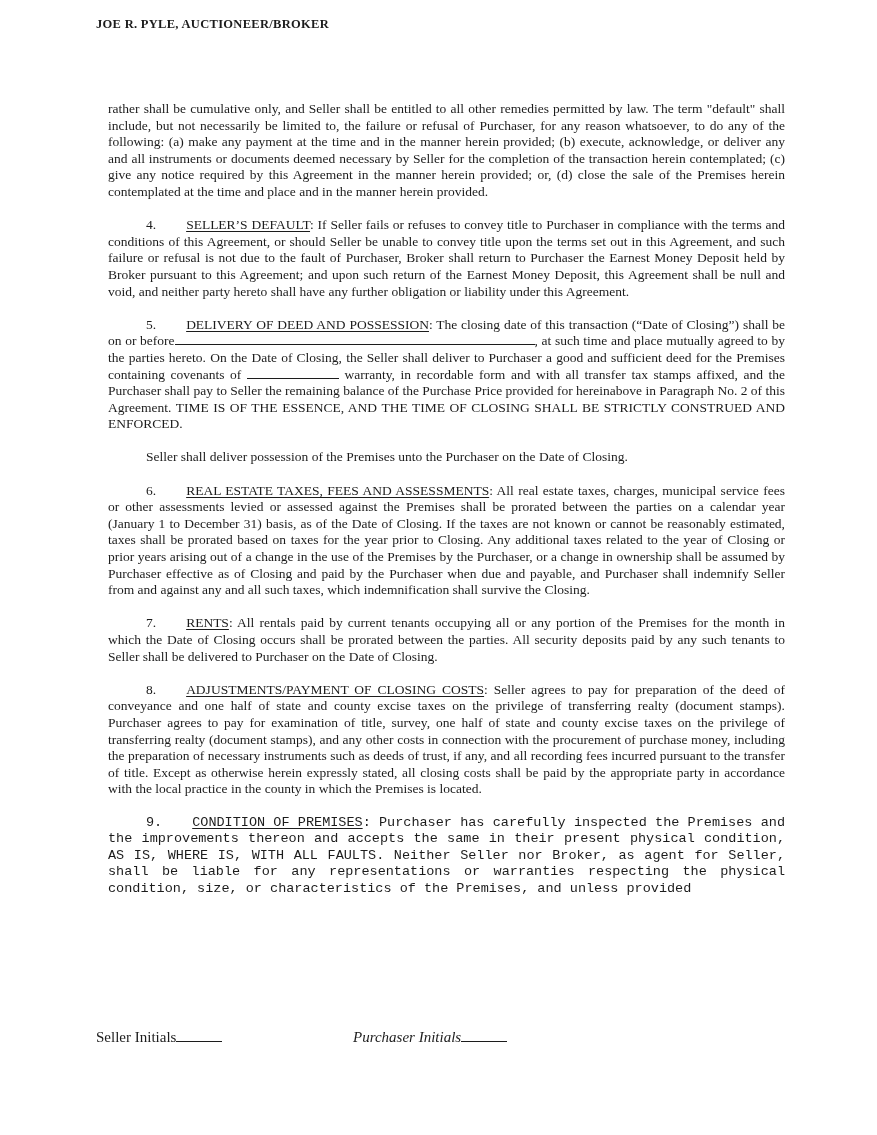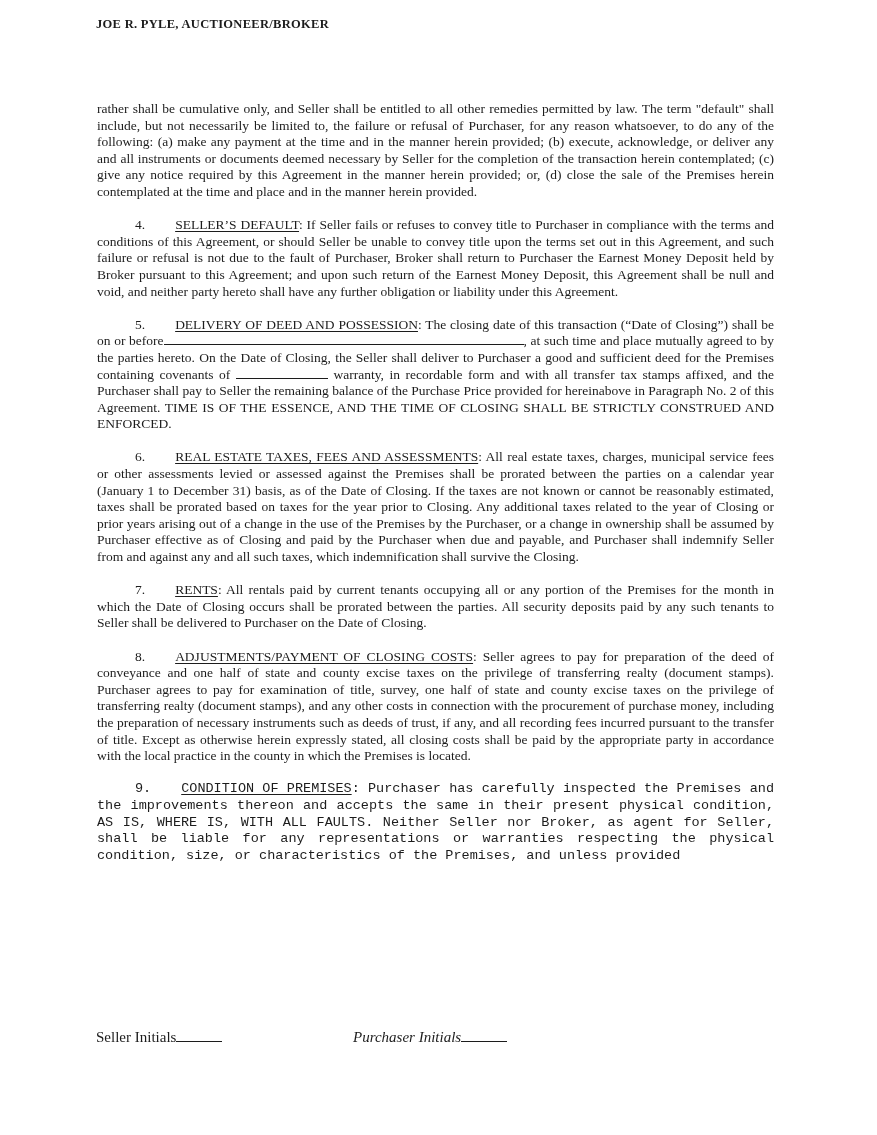--- a/index.html
+++ b/index.html
@@ -22,21 +22,21 @@
     top: 17px;
     left: 96px;
     font-size: 12.5px;
     font-weight: bold;
     letter-spacing: 0.3px;
     white-space: nowrap;
   }
   .doc-body {
     position: absolute;
     top: 101px;
-    left: 97px;
+    left: 108px;
     width: 677px;
     font-size: 13.5px;
     line-height: 16.6px;
     text-align: justify;
   }
   .para { margin: 0 0 16.6px 0; }
   .para:last-child { margin-bottom: 0; font-family: Liberation Mono, monospace; }
   .para.numbered, .para.indented { text-indent: 38px; }
   .pnum { }
   .ptab { display: inline-block; width: 30px; }
@@ -70,20 +70,21 @@
 
 <div class="page">
 
   <div class="doc-header">JOE R. PYLE, AUCTIONEER/BROKER</div>
 
   <div class="doc-body">
 
   <p class="para body"><span>rather shall be cumulative only, and Seller shall be entitled to all other remedies permitted by law. The term "default" shall include, but not necessarily be limited to, the failure or refusal of Purchaser, for any reason whatsoever, to do any of the following: (a) make any payment at the time and in the manner herein provided; (b) execute, acknowledge, or deliver any and all instruments or documents deemed necessary by Seller for the completion of the transaction herein contemplated; (c) give any notice required by this Agreement in the manner herein provided; or, (d) close the sale of the Premises herein contemplated at the time and place and in the manner herein provided.</span></p>
       <p class="para numbered"><span class="pnum">4.</span><span class="ptab"></span><span class="u">SELLER’S DEFAULT</span><span>:  If Seller fails or refuses to convey title to Purchaser in compliance with the terms and conditions of this Agreement, or should Seller be unable to convey title upon the terms set out in this Agreement, and such failure or refusal is not due to the fault of Purchaser, Broker shall return to Purchaser the Earnest Money Deposit held by Broker pursuant to this Agreement; and upon such return of the Earnest Money Deposit, this Agreement shall be null and void, and neither party hereto shall have any further obligation or liability under this Agreement.</span></p>
       <p class="para numbered"><span class="pnum">5.</span><span class="ptab"></span><span class="u">DELIVERY OF DEED AND POSSESSION</span><span>: The closing date of this transaction (“Date of Closing”) shall be on or before</span><span class="blank" style="width: 360px;"></span><span>, at such time and place mutually agreed to by the parties hereto. On the Date of Closing, the Seller shall deliver to Purchaser a good and sufficient deed for the Premises containing covenants of </span><span class="blank" style="width: 92px;"></span><span> warranty, in recordable form and with all transfer tax stamps affixed, and the Purchaser shall pay to Seller the remaining balance of the Purchase Price provided for hereinabove in Paragraph No. 2 of this Agreement. TIME IS OF THE ESSENCE, AND THE TIME OF CLOSING SHALL BE STRICTLY CONSTRUED AND ENFORCED.</span></p>
+      <p class="para indented"><span>Seller shall deliver possession of the Premises unto the Purchaser on the Date of Closing.</span></p>
       <p class="para numbered"><span class="pnum">6.</span><span class="ptab"></span><span class="u">REAL ESTATE TAXES, FEES AND ASSESSMENTS</span><span>: All real estate taxes, charges, municipal service fees or other assessments levied or assessed against the Premises shall be prorated between the parties on a calendar year (January 1 to December 31) basis, as of the Date of Closing. If the taxes are not known or cannot be reasonably estimated, taxes shall be prorated based on taxes for the year prior to Closing. Any additional taxes related to the year of Closing or prior years arising out of a change in the use of the Premises by the Purchaser, or a change in ownership shall be assumed by Purchaser effective as of Closing and paid by the Purchaser when due and payable, and Purchaser shall indemnify Seller from and against any and all such taxes, which indemnification shall survive the Closing.</span></p>
       <p class="para numbered"><span class="pnum">7.</span><span class="ptab"></span><span class="u">RENTS</span><span>: All rentals paid by current tenants occupying all or any portion of the Premises for the month in which the Date of Closing occurs shall be prorated between the parties. All security deposits paid by any such tenants to Seller shall be delivered to Purchaser on the Date of Closing.</span></p>
       <p class="para numbered"><span class="pnum">8.</span><span class="ptab"></span><span class="u">ADJUSTMENTS/PAYMENT OF CLOSING COSTS</span><span>:  Seller agrees to pay for preparation of the deed of conveyance and one half of state and county excise taxes on the privilege of transferring realty (document stamps). Purchaser agrees to pay for examination of title, survey, one half of state and county excise taxes on the privilege of transferring realty (document stamps), and any other costs in connection with the procurement of purchase money, including the preparation of necessary instruments such as deeds of trust, if any, and all recording fees incurred pursuant to the transfer of title. Except as otherwise herein expressly stated, all closing costs shall be paid by the appropriate party in accordance with the local practice in the county in which the Premises is located.</span></p>
       <p class="para numbered"><span class="pnum">9.</span><span class="ptab"></span><span class="u">CONDITION OF PREMISES</span><span>: Purchaser has carefully inspected the Premises and the improvements thereon and accepts the same in their present physical condition, AS IS, WHERE IS, WITH ALL FAULTS. Neither Seller nor Broker, as agent for Seller, shall be liable for any representations or warranties respecting the physical condition, size, or characteristics of the Premises, and unless provided</span></p>
     </div>
 
   <div class="doc-footer">
     <span class="sig-group seller">
       <span>Seller Initials</span><span class="sig-line"></span>
     </span>

